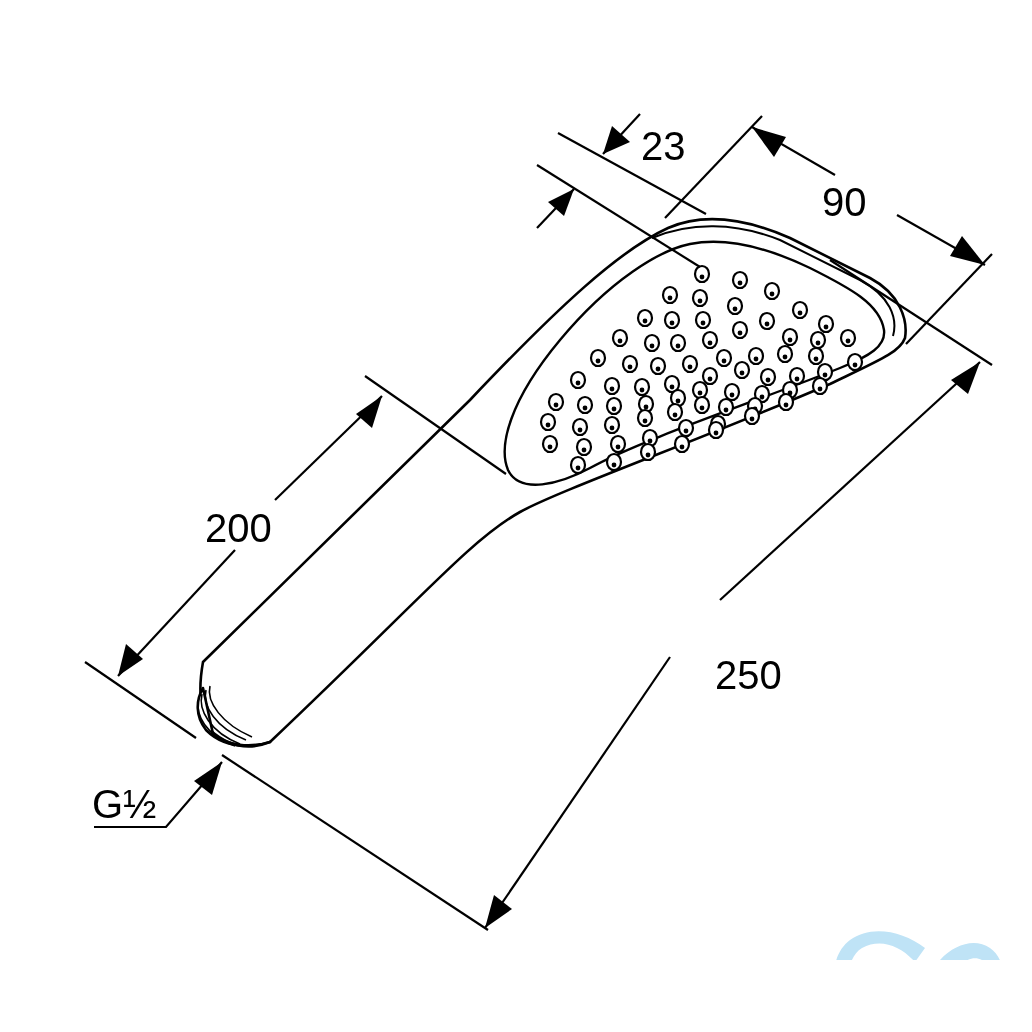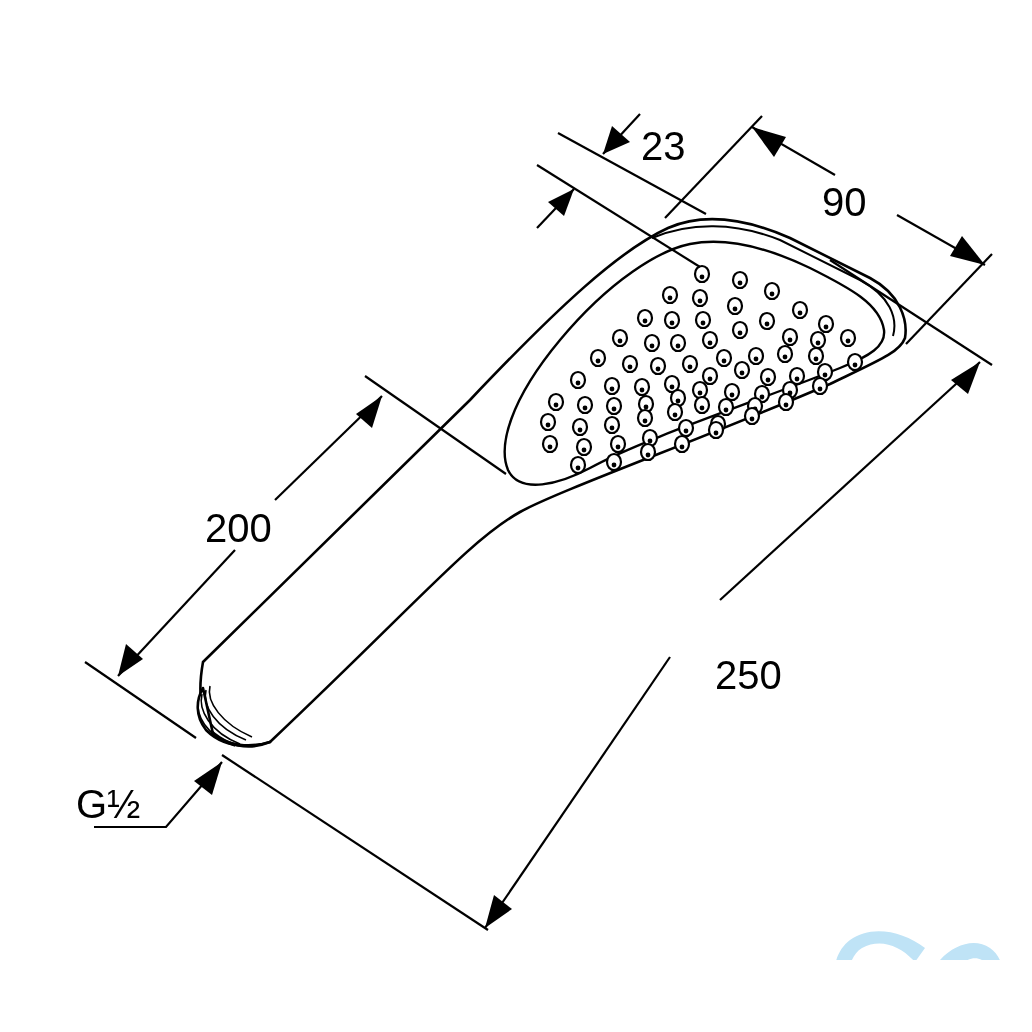--- a/index.html
+++ b/index.html
@@ -348,14 +348,14 @@
 
     <g fill="#bfe3f6">
       <path d="M915,962 C900,945 880,938 862,948 C845,958 845,990 862,1000 C880,1010 900,1002 912,988 L940,960 C955,944 975,938 990,948 C1008,960 1008,995 990,1005 L962,1008 L962,990 L985,990 C992,985 992,965 982,960 C972,955 962,962 955,970 L925,1000 C905,1020 870,1025 850,1008 C828,990 830,955 850,940 C870,925 902,930 925,948 Z"></path>
     </g>
   </svg>
 
   <div class="lbl" style="left:641px; top:126px;">23</div>
   <div class="lbl" style="left:822px; top:182px;">90</div>
   <div class="lbl" style="left:205px; top:508px;">200</div>
   <div class="lbl" style="left:683px; top:655px;margin-left:32px;">250</div>
-  <div class="lbl" style="left:76px; top:784px;">G½</div>
+  <div class="lbl" style="left:92px; top:784px;">G½</div>
 </div>
 
 </body></html>

